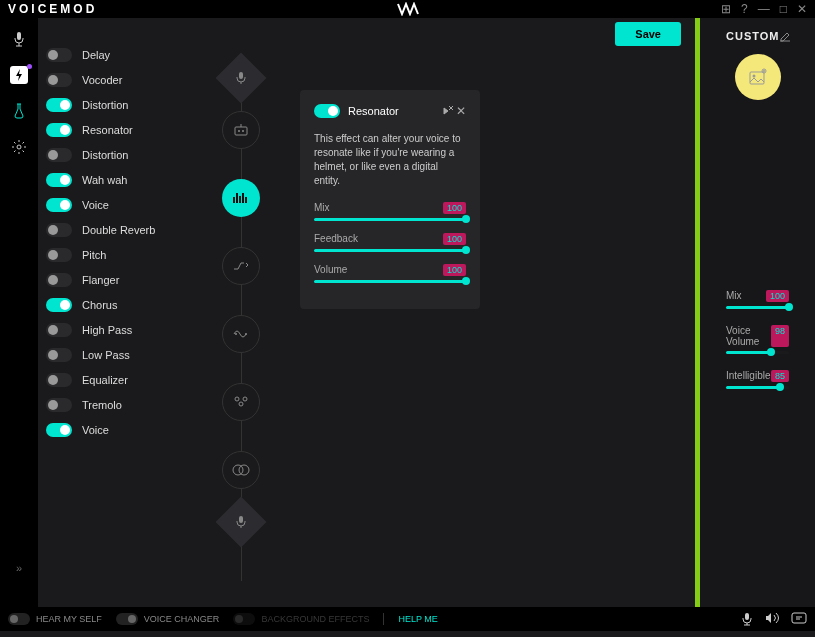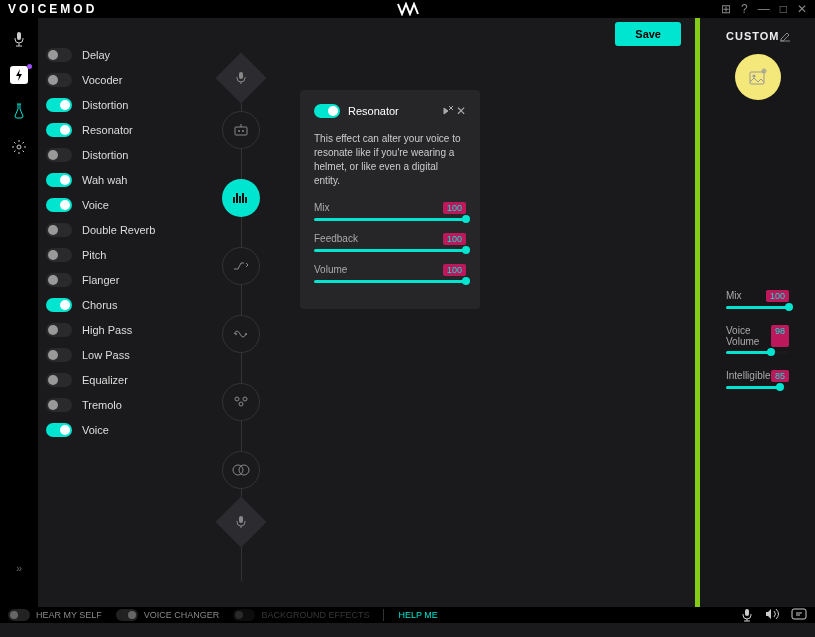--- a/index.html
+++ b/index.html
@@ -52,21 +52,21 @@
 
 .save-btn { position: absolute; top: 4px; right: 14px; background: #00e5d0; color: #000; border: none; padding: 6px 20px; font-size: 11px; border-radius: 3px; cursor: pointer; font-weight: bold; }
 
 .right-panel { width: 120px; background: #17171a; border-left: 5px solid #84cc16; padding: 12px 26px; display: flex; flex-direction: column; }
 .right-hdr { display: flex; justify-content: space-between; align-items: center; font-size: 11px; font-weight: bold; letter-spacing: 1px; margin-bottom: 12px; color: #eee; }
 .right-hdr .edit-ic { color: #888; cursor: pointer; }
 .avatar-circle { width: 46px; height: 46px; border-radius: 50%; background: #f5e87a; margin: 0 auto 20px; display: flex; align-items: center; justify-content: center; color: #999; }
 .right-sliders { margin-top: 170px; }
 .right-sliders .slider-row { margin-bottom: 16px; }
 
-.bottom-bar { height: 16px; background: #000; display: flex; align-items: center; padding: 0 8px; gap: 14px; font-size: 9px; color: #888; }
+.bottom-bar { height: 24px; background: #000; display: flex; align-items: center; padding: 0 8px; gap: 14px; font-size: 9px; color: #888; }
 .bottom-bar .btm-toggle { display: flex; align-items: center; gap: 6px; }
 .bottom-bar .btm-toggle .mini-toggle { width: 22px; height: 12px; border-radius: 6px; background: #222; position: relative; cursor: pointer; }
 .bottom-bar .btm-toggle .mini-toggle .k { width: 8px; height: 8px; border-radius: 50%; background: #666; position: absolute; top: 2px; left: 2px; }
 .bottom-bar .btm-toggle .mini-toggle.on .k { left: 12px; }
 .bottom-bar .sep { width: 1px; height: 12px; background: #333; }
 .bottom-bar .help { color: #00e5d0; cursor: pointer; }
 .bottom-bar .right-ics { margin-left: auto; display: flex; gap: 12px; color: #ccc; font-size: 13px; }
 .bottom-bar .right-ics span { cursor: pointer; }
 
 svg { display: block; }

